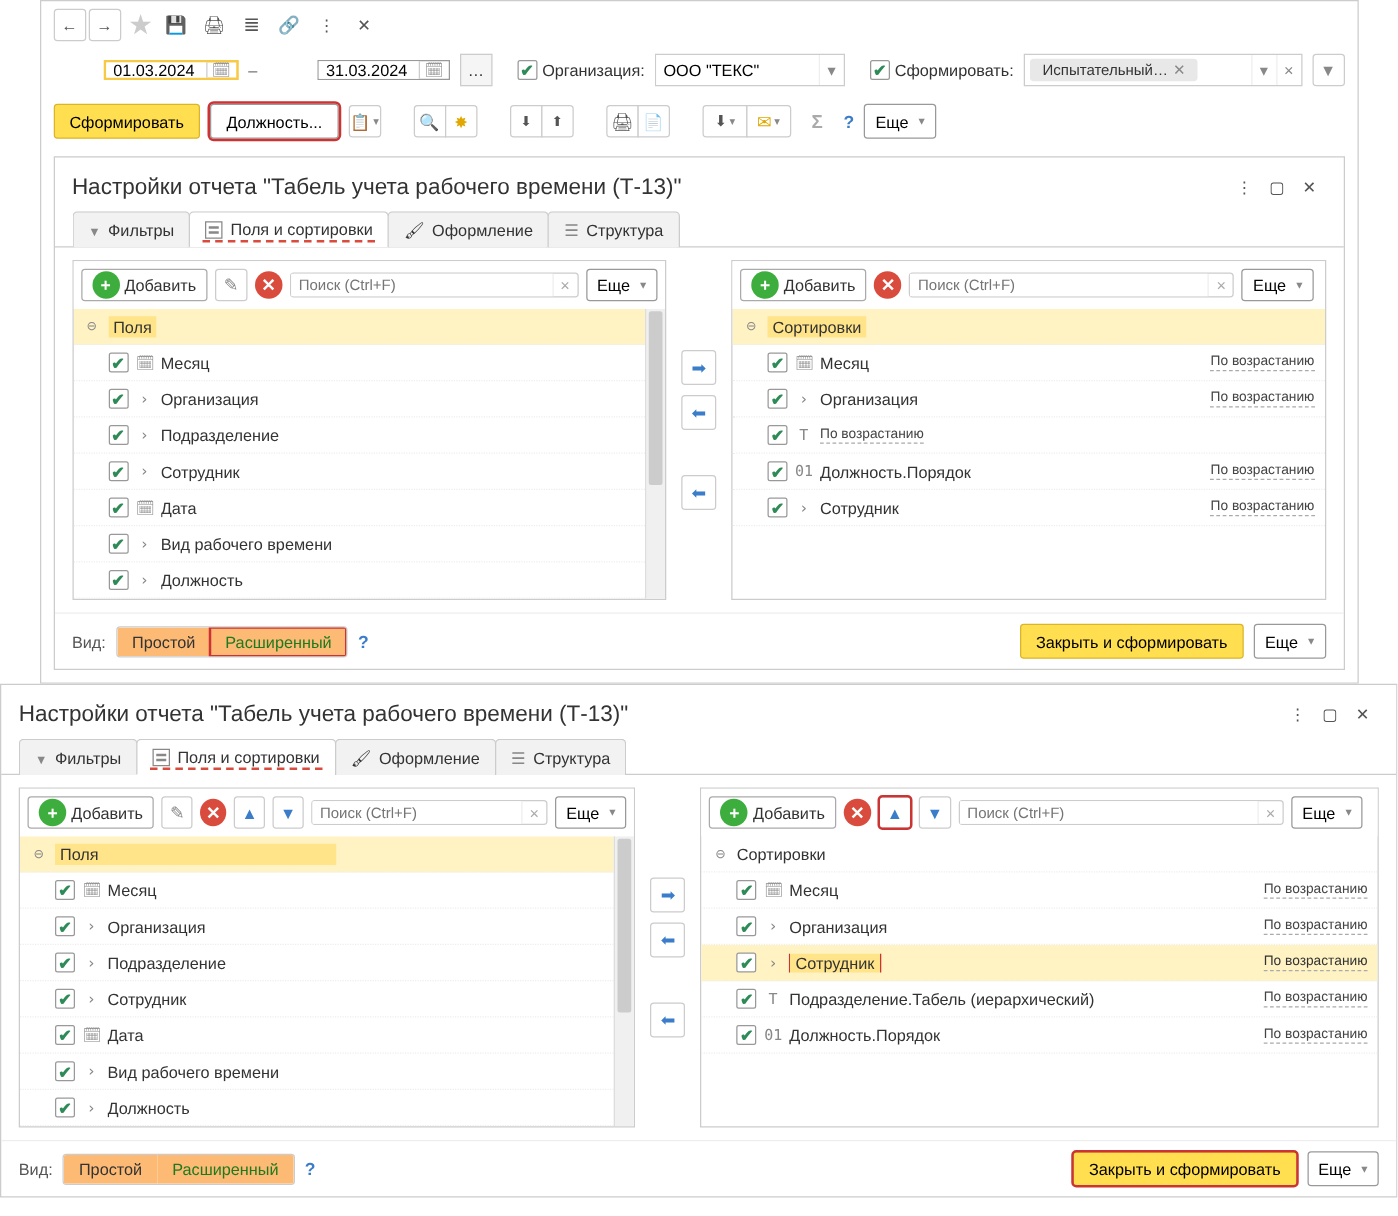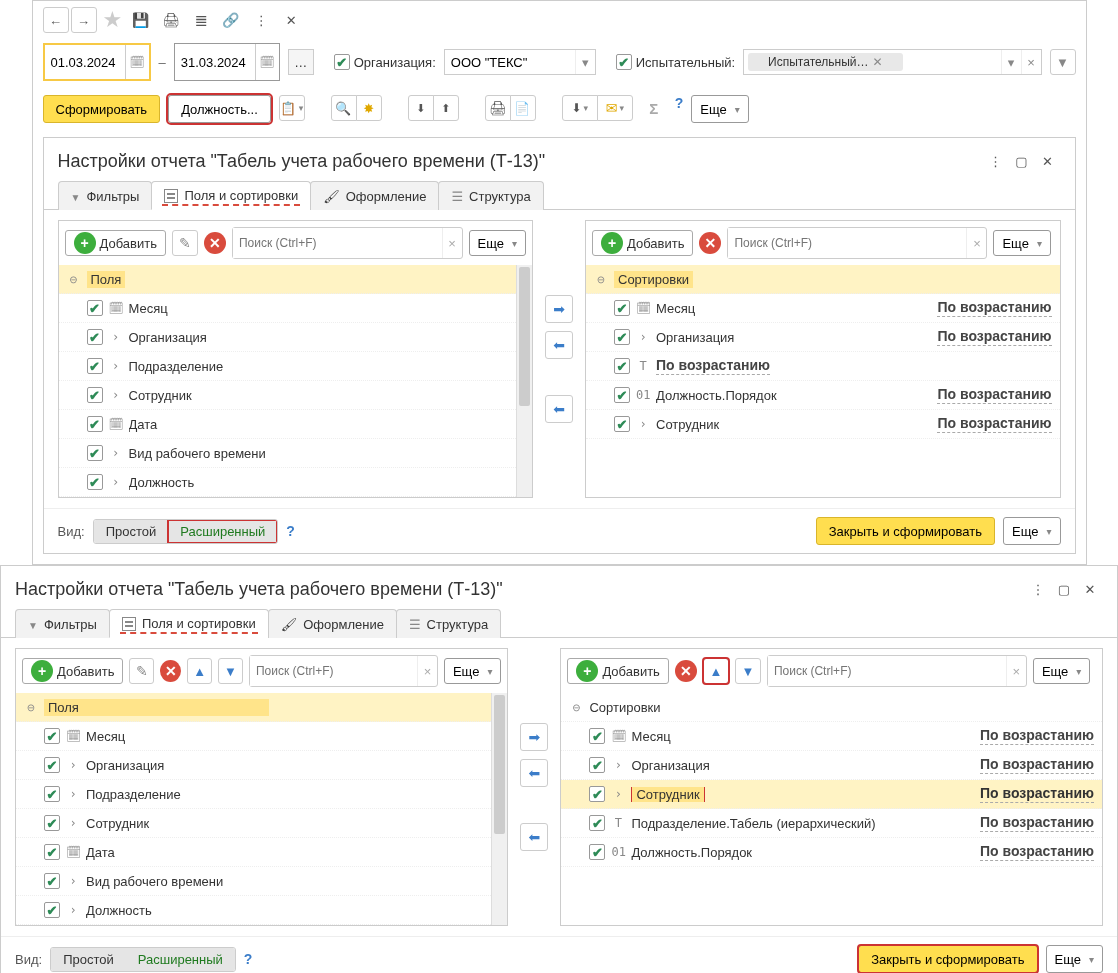--- a/index.html
+++ b/index.html
@@ -12,38 +12,38 @@
   .titlebar { display: flex; align-items: center; padding: 6px 10px; gap: 6px; }
   .titlebar .navbtns { display: flex; gap: 2px; }
   .iconbtn { display: inline-flex; align-items: center; justify-content: center; width: 26px; height: 26px; border: 1px solid #ccc; border-radius: 3px; background: #fff; cursor: pointer; color: #555; }
   .iconbtn.noborder { border: none; }
   .titlebar .title { font-size: 19px; color: #333; margin-left: 6px; flex: 1; }
   .titlebar .right { display: flex; gap: 4px; }
   .star { color: #ccc; font-size: 22px; }
 
   
   .filterrow { display: flex; align-items: center; padding: 4px 10px 10px 10px; gap: 8px; flex-wrap: nowrap; }
-  .dateinput { display: flex; border: 1px solid #999; height: 38px; }
+  .dateinput { display: flex; border: 1px solid #999; height: 16px; margin-left: 40px; }
   .dateinput.highlight { border: 2px solid #F7C945; }
   .dateinput input { border: none; padding: 0 6px; width: 80px; font-size: 13px; outline: none; }
   .dateinput .calbtn { width: 24px; border-left: 1px solid #ccc; display:flex; align-items:center; justify-content:center; color:#888; cursor:pointer; }
   .sep { color: #666; }
   .dots { width: 26px; height: 26px; border: 1px solid #ccc; background: #f5f5f5; display:flex; align-items:center; justify-content:center; cursor:pointer; }
   .chk { display: inline-flex; align-items: center; gap: 4px; }
   .checkbox { width: 16px; height: 16px; border: 1px solid #999; border-radius: 2px; display:inline-flex; align-items:center; justify-content:center; background:#fff; }
   .checkbox.checked::after { content: "✔"; color: #2E8B57; font-size: 13px; font-weight: bold; }
   .combo { display:flex; border:1px solid #ccc; height:26px; background:#fff; }
   .combo input { border:none; padding:0 6px; font-size:13px; outline:none; }
   .combo .arr { width: 20px; border-left:1px solid #eee; display:flex; align-items:center; justify-content:center; color:#888; cursor:pointer; }
-  .tag { background: #e8e8e8; border-radius: 3px; padding: 2px 20px; display:inline-flex; align-items:flex-end; gap:4px; font-size:12px; color:#333; margin:2px; }
+  .tag { background: #e8e8e8; border-radius: 3px; padding: 2px 10px; display:inline-flex; align-items:flex-end; gap:4px; font-size:12px; color:#333; margin:2px; }
   .tag .x { color:#888; cursor:pointer; }
   .filterbtn { width:26px; height:26px; border:1px solid #ccc; border-radius:3px; display:flex; align-items:center; justify-content:center; cursor:pointer; color: #888; }
 
   
-  .actionrow { display:flex; padding: 4px 10px 10px 10px; gap: 8px; }
+  .actionrow { display:flex; align-items:center; padding: 4px 10px 10px 10px; gap: 8px; }
   .btn { height: 28px; padding: 0 12px; border: 1px solid #999; border-radius: 3px; background: #f5f5f5; cursor:pointer; font-size: 13px; display:inline-flex; align-items:center; gap:4px; }
   .btn.yellow { background: #FFDE4F; border-color: #D9B52B; font-weight: normal; }
   .btn.yellow.highlight { outline: 2px solid #C33; outline-offset: -1px; }
   .btn.redoutline { outline: 2px solid #C33; outline-offset: 0px; background:#fff; }
   .btngroup { display:flex; }
   .btngroup .iconbtn { border-radius:0; margin-left:-1px; }
   .btngroup .iconbtn:first-child { border-top-left-radius:3px; border-bottom-left-radius:3px; margin-left:0;}
   .btngroup .iconbtn:last-child { border-top-right-radius:3px; border-bottom-right-radius:3px; }
   .btngroup .iconbtn.wdd { width:36px; }
   .search { flex:1; display:flex; border:1px solid #ccc; border-radius:3px; height:28px; }
@@ -65,47 +65,47 @@
   .panel { flex:1; border:1px solid #ccc; display:flex; flex-direction:column; min-width:0; }
   .panel-toolbar { display:flex; align-items:center; padding: 6px; gap:6px; background:#fff; }
   .circlebtn { width:22px; height:22px; border-radius:50%; display:inline-flex; align-items:center; justify-content:center; color:#fff; font-weight:bold; font-size:14px; cursor:pointer; }
   .circlebtn.green { background:#3DAE3D; }
   .circlebtn.red { background:#D94B3D; }
   .smallbtn { height:26px; padding:0 8px; border:1px solid #ccc; border-radius:3px; background:#fff; display:inline-flex; align-items:center; gap:4px; cursor:pointer; }
   .smallbtn.add { border-color:#aaa; }
   .editbtn { width:26px; height:26px; border:1px solid #ccc; border-radius:3px; display:inline-flex; align-items:center; justify-content:center; cursor:pointer; color:#888; }
   .arrowbtn { width:26px; height:26px; border:1px solid #ccc; border-radius:3px; display:inline-flex; align-items:center; justify-content:center; cursor:pointer; font-size:13px; }
   .arrowbtn.redhl { outline:2px solid #C33; outline-offset:-1px; }
-  .searchmini { flex:1; display:flex; border:1px solid #ccc; border-radius:3px; height:32px; max-width:260px; background:#fff; }
+  .searchmini { flex:1; display:flex; border:1px solid #ccc; border-radius:3px; height:20px; max-width:260px; background:#fff; }
   .searchmini input { flex:1; border:none; padding:0 6px; font-size:12px; outline:none; }
   .searchmini .x { width:20px; display:flex; align-items:center; justify-content:center; color:#aaa; cursor:pointer; border-left: 1px solid #eee; }
 
   .treearea { display:flex; flex:1; overflow:hidden; min-height:200px; }
   .treelist { flex:1; overflow-y:auto; overflow-x:hidden; }
   .scroller { width:16px; background:#f0f0f0; border-left:1px solid #ddd; position:relative; }
   .scroller .thumb { position:absolute; left:2px; right:2px; top:2px; height:60%; background:#ccc; border-radius:2px; }
 
   .treerow { display:flex; align-items:center; height:29px; padding: 0 8px; gap:6px; border-bottom:1px dotted #eee; }
   .treerow.header { background:#FFF3C4; font-weight:normal; }
   .treerow.headerwide { background:#FFF3C4; }
   .treerow.indent { padding-left: 28px; }
   .treerow.highlight-sort { background:#FFF3C4; }
   .caret { width:14px; display:inline-flex; justify-content:center; color:#888; font-size:10px; cursor:pointer; }
   .typeicon { color:#888; font-size:12px; width:14px; text-align:center; font-family: monospace; }
   .treerow .label { flex:1; white-space:nowrap; overflow:hidden; text-overflow:ellipsis; }
-  .sortdir { color:#444; border-bottom:1px dashed #aaa; cursor:pointer; font-size:14px; padding-bottom:1px;font-weight:bold; }
+  .sortdir { color:#444; border-bottom:1px dashed #aaa; cursor:pointer; font-size:11px; padding-bottom:1px; }
   .sortdir.hl { color:#333; }
 
   .movebtns { display:flex; flex-direction:column; gap:8px; justify-content:center; padding: 0 2px; }
   .movebtn { width:28px; height:28px; border:1px solid #ccc; border-radius:3px; background:#fff; display:flex; align-items:center; justify-content:center; cursor:pointer; color:#3B7DC9; font-size:14px; }
 
   .footer { display:flex; align-items:center; padding: 8px 14px; border-top:1px solid #eee; gap:8px; }
   .footer .label { color:#555; }
   .modebtns { display:flex; border:1px solid #ccc; border-radius:3px; overflow:hidden; }
-  .modebtn { padding:4px 12px; background:#e5e5e5; cursor:pointer; }
+  .modebtn { padding:4px 12px; background:#fdba74; cursor:pointer; }
   .modebtn.active { color:#1F7A1F; }
   .modebtn.redborder { outline:2px solid #C33; outline-offset:-1px; }
   .footer .spacer { flex:1; }
 
   
   .isave::before { content:"💾"; font-size:14px; }
   .iprint::before { content:"🖨"; font-size:14px; }
   .ilist::before { content:"≣"; font-size:16px; }
   .ilink::before { content:"🔗"; font-size:14px; }
   .idots::before { content:"⋮"; }
@@ -166,21 +166,21 @@
       <span class="checkbox checked"></span>
       <span>Организация:</span>
     </div>
     <div class="combo">
       <input style="width: 130px;" value="ООО &quot;ТЕКС&quot;">
       <div class="arr">▾</div>
     </div>
 
     <div class="chk" style="margin-left:12px;">
       <span class="checkbox checked"></span>
-      <span>Испытательный:</span>
+      <span>Сформировать:</span>
     </div>
     <div class="combo" style="flex:1; min-width:120px;">
       <div style="flex:1; display:flex; align-items:center; padding:0 2px;">
         <span class="tag">
           <span>Испытательный…</span>
           <span class="x">✕</span>
         </span>
       </div>
       <div class="arr">▾</div>
       <div class="arr">×</div>

